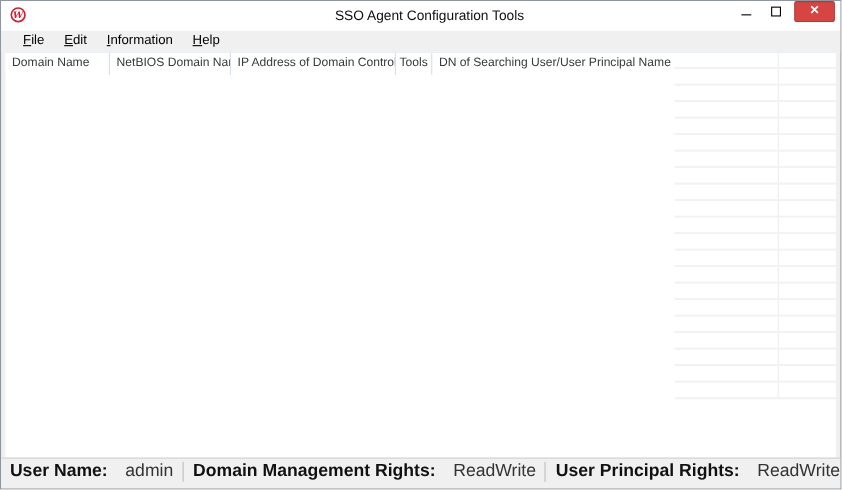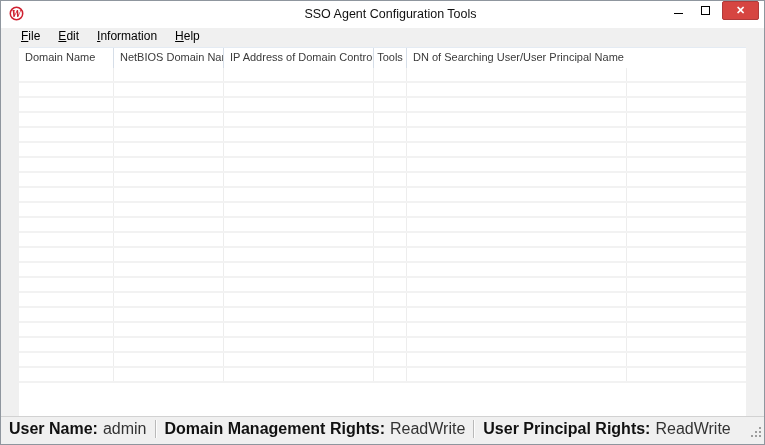--- a/index.html
+++ b/index.html
@@ -46,22 +46,22 @@
   .menubar {
     height:19px; flex:0 0 auto; background:#f0f0f0;
     display:flex; padding-left:11px;
     font-size:12px; color:#000;
   }
   .menu-item { padding:1px 9px 2px 9px; cursor:default; }
   .akey { text-decoration:underline; }
 
   
   .table-area {
-    flex:1 1 auto; margin:0 18px; background:#ffffff;
-    display:flex; flex-direction:column; overflow:hidden;
+    flex:1 1 auto; margin:0 4px; background:#ffffff;
+    display:flex; flex-direction:row; overflow:hidden;
     border-top:1px solid #e4ebf3;
   }
   .grid-header { display:flex; flex:0 0 auto; height:20px; background:#ffffff; }
   .hcell {
     font-size:11px; color:#3a3a3a; line-height:19px;
     padding-left:6px; white-space:nowrap; overflow:hidden;
     border-right:1px solid #d6dee8;
   }
   .hcell:last-child { border-right:none; }
   .hcell.col3 { padding-left:0; text-align:center; }
@@ -80,21 +80,21 @@
 
   
   .statusbar {
     flex:0 0 auto; height:24px; background:#f0f0f0;
     border-top:1px solid #d2d2d2;
     display:flex; align-items:center;
     font-size:16px; color:#1a1a1a;
   }
   .status-group { display:flex; align-items:center; padding:0 8px; white-space:nowrap; }
   .status-label { font-weight:bold; color:#111; }
-  .status-value { margin-left:5px; color:#333; }
+  .status-value { margin-left:16px; color:#333; }
   .status-sep { width:2px; height:18px; background:#b9b9b9; border-right:1px solid #fdfdfd; flex:0 0 auto; }
   .grip-wrap { margin-left:auto; margin-right:3px; align-self:flex-end; margin-bottom:3px; }
   .grip { width:10px; height:10px; position:relative; }
   .grip::before {
     content:""; position:absolute; left:8px; top:8px; width:2px; height:2px;
     background:#9d9d9d;
     box-shadow:0 -4px 0 #9d9d9d, 0 -8px 0 #9d9d9d,
                -4px 0 0 #9d9d9d, -4px -4px 0 #9d9d9d,
                -8px 0 0 #9d9d9d;
   }

